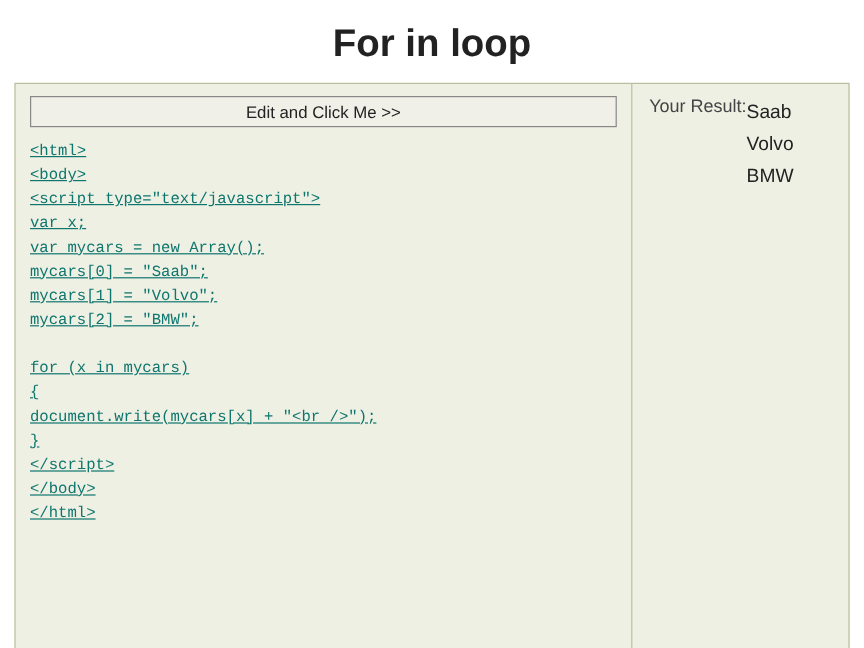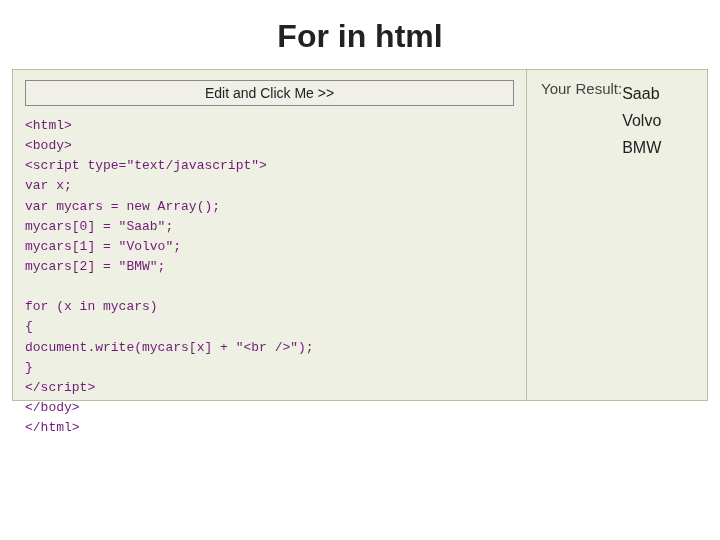--- a/index.html
+++ b/index.html
@@ -23,21 +23,21 @@
       padding: 18px 0 14px 0;
       color: #222;
     }
 
     #main-container {
       display: flex;
       flex-direction: row;
       margin: 0 12px;
       border: 1px solid #b8c0a0;
       background: #eef0e4;
-      height: 332px;
+      height: 472px;
     }
 
     #left-panel {
       flex: 1;
       padding: 10px 12px;
       border-right: 1px solid #b8c0a0;
       display: flex;
       flex-direction: column;
     }
 
@@ -48,25 +48,26 @@
       background: #f0f0e8;
       font-size: 14px;
       cursor: pointer;
       margin-bottom: 10px;
       color: #222;
     }
 
     #code-area {
       font-family: "Courier New", Courier, monospace;
       font-size: 13px;
-      color: #701a75;
+      color: #0f766e;
       line-height: 1.55;
       white-space: pre;
       flex: 1;
       background: transparent;
+      text-decoration: underline;
     }
 
     #right-panel {
       width: 180px;
       padding: 10px 14px;
       display: flex;
       flex-direction: row;
     }
 
     #result-label {
@@ -78,21 +79,21 @@
 
     #result-output {
       font-size: 16px;
       color: #222;
       line-height: 1.7;
     }
   </style>
 </head>
 <body>
 
-<div id="page-title">For in html</div>
+<div id="page-title">For in loop</div>
 
 <div id="main-container">
   <div id="left-panel">
     <button id="edit-button">Edit and Click Me &gt;&gt;</button>
     <div id="code-area">&lt;html&gt;
 &lt;body&gt;
 &lt;script type="text/javascript"&gt;
 var x;
 var mycars = new Array();
 mycars[0] = "Saab";

